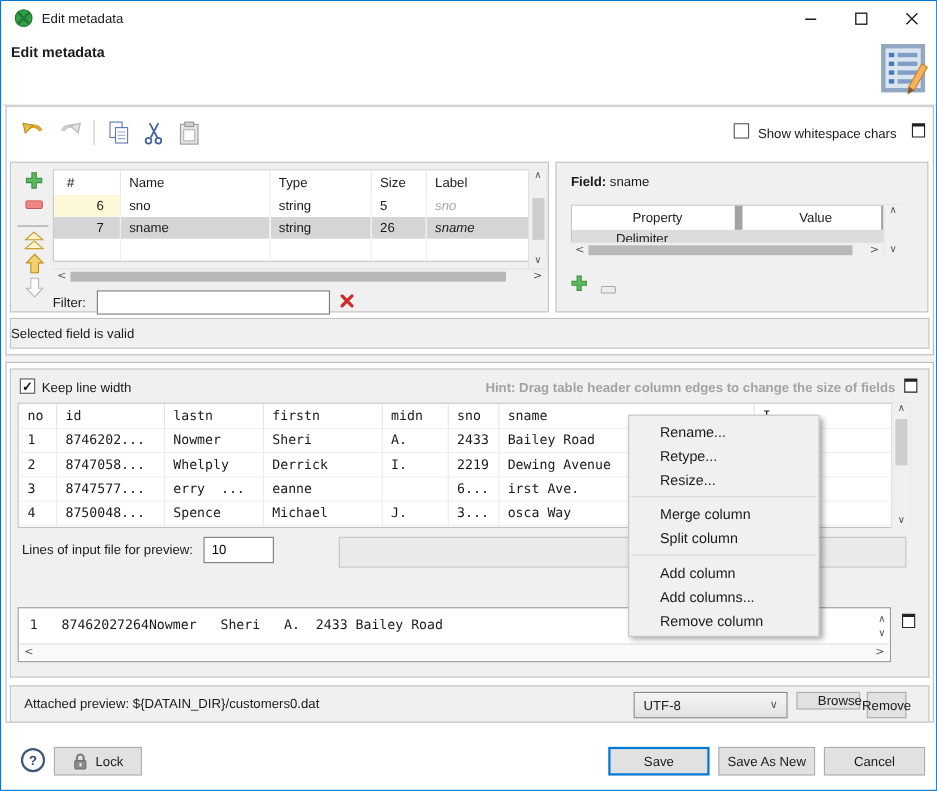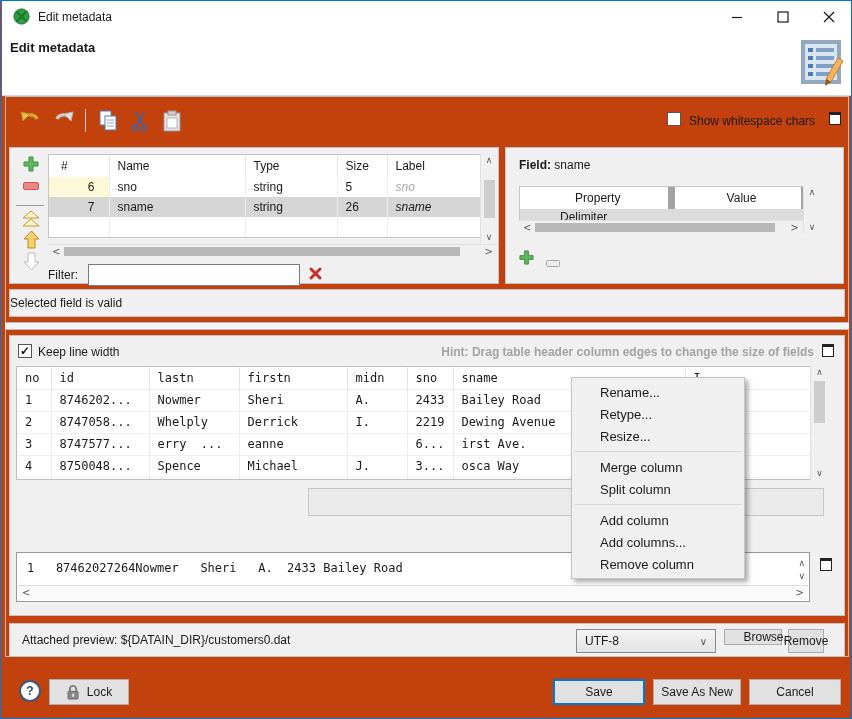--- a/index.html
+++ b/index.html
@@ -1,18 +1,18 @@
 <!DOCTYPE html>
 <html><head>
 <meta charset="utf-8">
 <style>
   html,body{margin:0;padding:0;background:#555;}
   *{box-sizing:border-box;}
   .window{
-    position:relative;width:852px;height:719px;background:#c2410c;
+    position:relative;width:852px;height:719px;background:#ffffff;
     border:1px solid #0077d4;font-family:"Liberation Sans",sans-serif;
     font-size:12px;color:#1a1a1a;overflow:hidden;
   }
   
   #titlebar{position:absolute;left:1px;top:0;width:850px;height:31px;background:#ffffff;display:flex;align-items:center;}
   #app-logo{margin-left:11px;width:17px;height:17px;flex:0 0 auto;}
   #win-title{margin-left:8px;font-size:12px;}
   #win-controls{position:absolute;right:0;top:0;height:31px;display:flex;}
   .win-btn{width:46px;height:31px;display:flex;align-items:center;justify-content:center;}
   
@@ -420,20 +420,24 @@
             </tr>
           </tbody>
       </table>
     </div>
     <div id="pv-vscroll" class="vscroll">
       <span class="s-arrow">∧</span>
       <div class="vthumb" style="height:42px;margin-bottom:auto;margin-top:2px"></div>
       <span class="s-arrow">∨</span>
     </div>
 
+    <div id="lines-row">
+      <span>Lines of input file for preview:</span>
+      <input id="lines-input" value="10" style="">
+    </div>
     <div id="gray-bar"></div>
 
     <div id="raw-box">
       <div id="raw-line">1   87462027264Nowmer   Sheri   A.  2433 Bailey Road</div>
       <div id="raw-spin">
         <span class="s-arrow">∧</span>
         <span class="s-arrow">∨</span>
       </div>
       <div id="raw-hscroll">
         <span class="h-arrow">&lt;</span>

